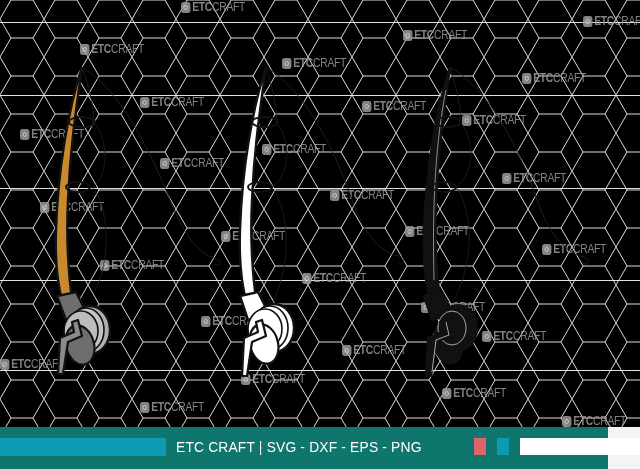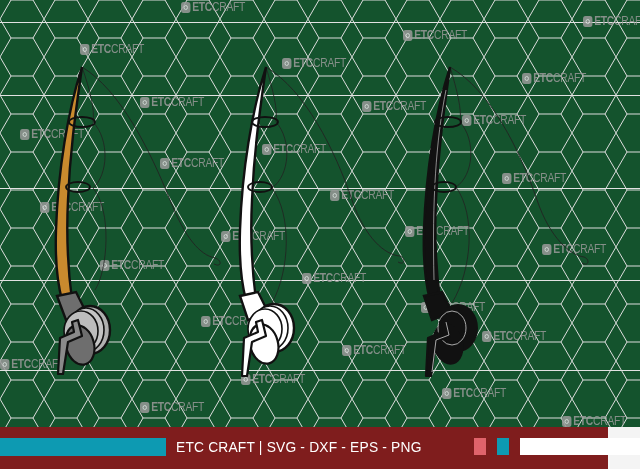--- a/index.html
+++ b/index.html
@@ -4,21 +4,21 @@
 <style>
   html, body { margin: 0; padding: 0; }
   body {
     width: 640px; height: 469px; overflow: hidden;
     background: #f4f4f4;
     font-family: "Liberation Sans", sans-serif;
     position: relative;
   }
   .canvas {
     position: absolute; left: 0; top: 0; width: 640px; height: 427px;
-    background: #14532d;
+    background: #000000;
     overflow: hidden;
   }
   .canvas svg.bg { position: absolute; left: 0; top: 0; }
   .plank {
     position: absolute; left: 0; width: 640px; height: 1px; background: #e2e2e2;
   }
   .watermark {
     position: absolute;
     font-family: "Liberation Sans Narrow", "Liberation Sans", sans-serif;
     font-size: 12px;
@@ -34,21 +34,21 @@
     background: #9a9a9a; margin-right: 2px; position: relative;
   }
   .watermark .wm-logo::after {
     content: ""; position: absolute; left: 3px; top: 3px; width: 3px; height: 3px;
     border: 1px solid #f0f0f0; border-radius: 50%;
   }
   .watermark .wm-etc { font-weight: bold; }
   .rod { position: absolute; top: 0; left: 0; }
   .footer {
     position: absolute; left: 0; top: 427px; width: 608px; height: 42px;
-    background: #7f1d1d;
+    background: #0f766e;
   }
   .footer .bar-left {
     position: absolute; left: 0; top: 11px; width: 166px; height: 18px;
     background: #0d9ab2;
   }
   .footer .brand-text {
     position: absolute; left: 176px; top: 11px; height: 18px; line-height: 18px;
     color: #ffffff; font-size: 15px; letter-spacing: 0.2px; white-space: nowrap;
     transform: scaleX(0.92); transform-origin: left center;
   }

